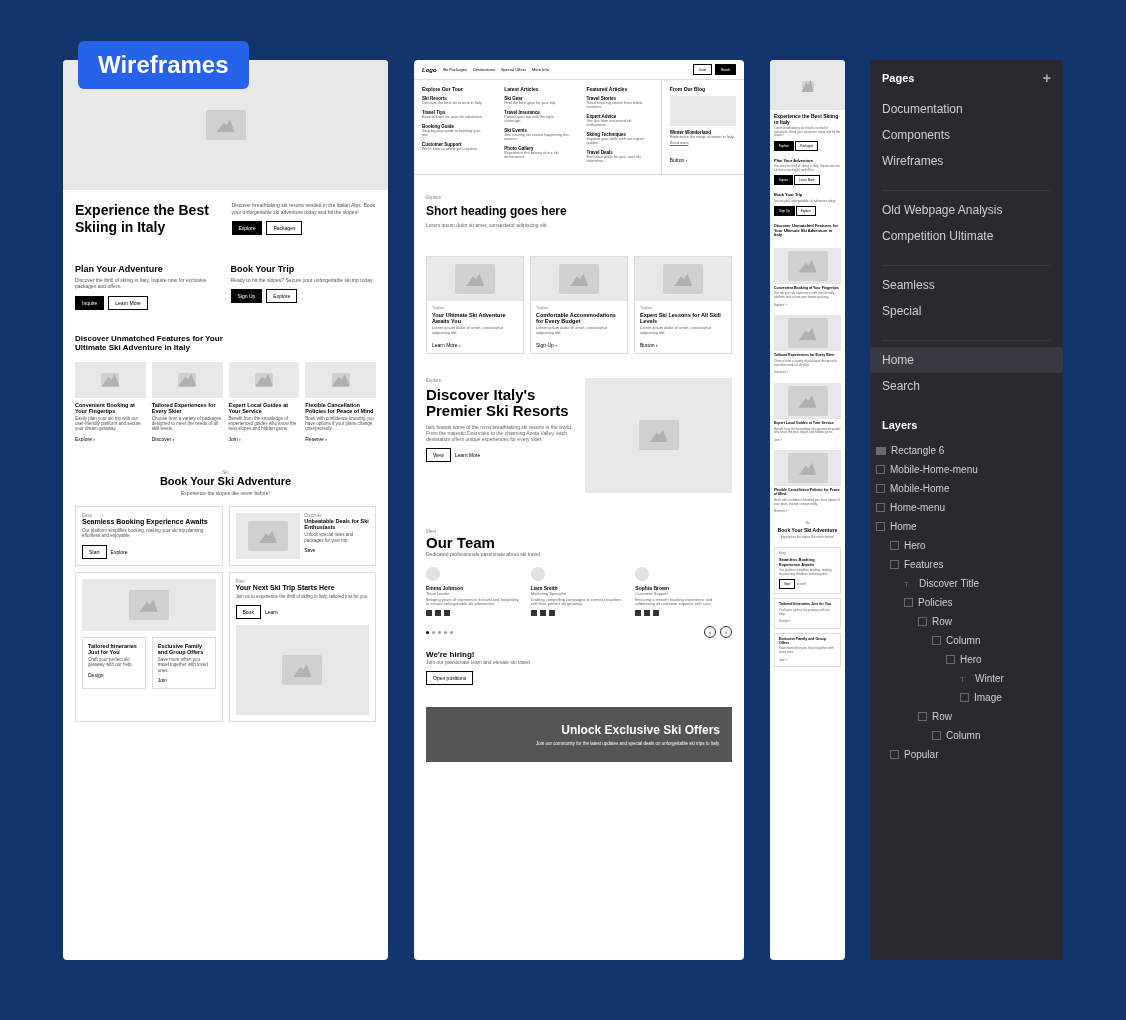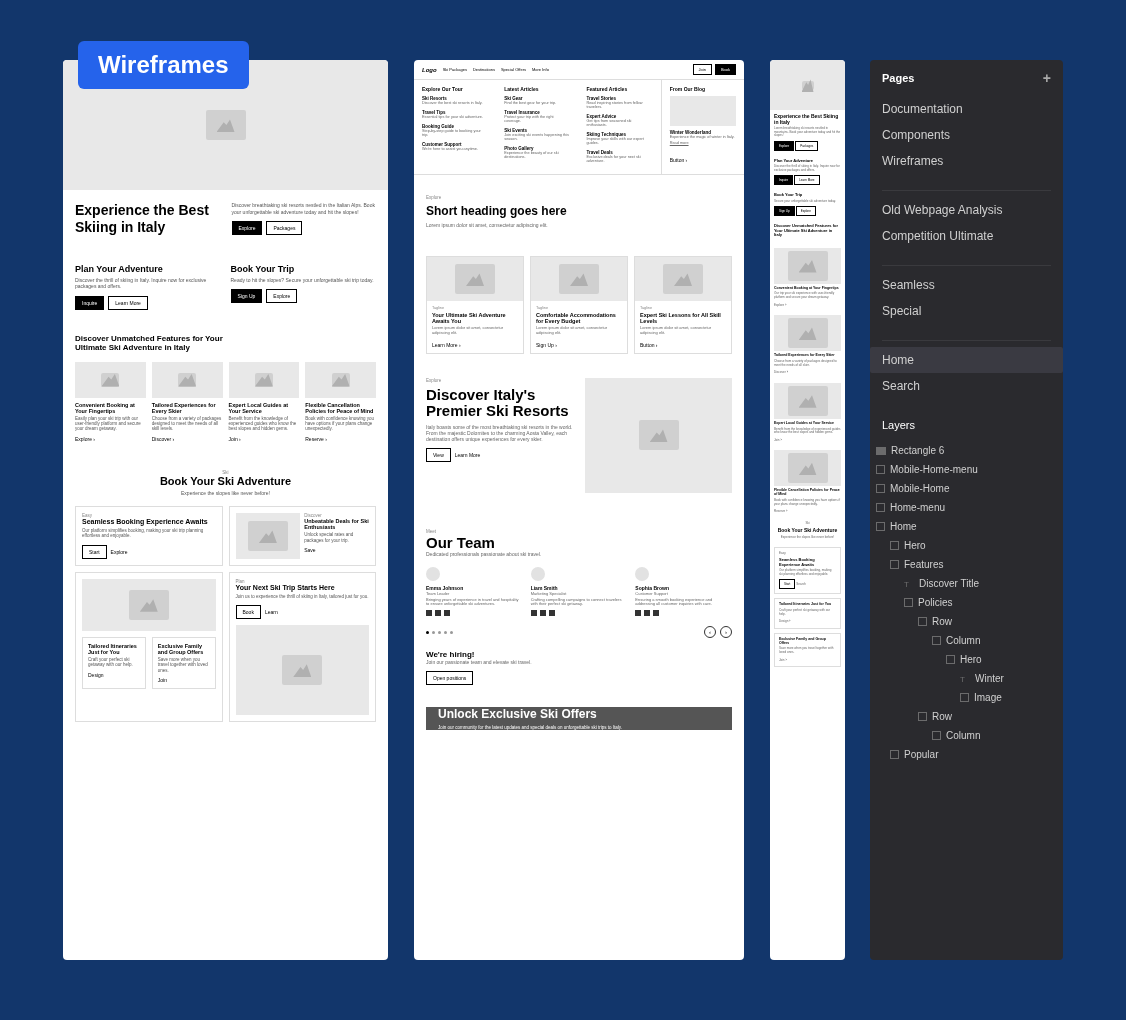--- a/index.html
+++ b/index.html
@@ -86,21 +86,21 @@
 .f2-soc{display:flex;gap:3px;margin-top:3px}
 .f2-si{width:6px;height:6px;background:#333}
 .f2-dots{display:flex;gap:3px;margin-top:10px;align-items:center;justify-content:space-between}
 .f2-dotg{display:flex;gap:3px}
 .f2-dot{width:3px;height:3px;background:#999;border-radius:50%}
 .f2-dot.a{background:#000}
 .f2-arrows{display:flex;gap:4px}
 .f2-arr{width:12px;height:12px;border:1px solid #333;border-radius:50%;display:flex;align-items:center;justify-content:center;font-size:6px}
 .f2-hire{padding:0 12px 12px}
 .f2-hh{font-size:8px;font-weight:700}
-.f2-cta{background:#555;color:#fff;text-align:left;padding:0 12px;margin:10px 12px 0}
+.f2-cta{background:#555;color:#fff;text-align:right;padding:16px 12px;margin:10px 12px 0}
 .f2-ch{font-size:12px;font-weight:600}
 .f2-cd{font-size:4.5px;margin-top:4px}
 
 
 .frame3{position:absolute;left:770px;top:60px;width:75px;height:900px;background:#fff;border-radius:4px;overflow:hidden;font-size:3.5px}
 .f3-sec{padding:4px}
 .f3-img{background:#e8e8e8;height:50px;display:flex;align-items:center;justify-content:center}
 .f3-img .ph-img{width:12px;height:9px}
 .f3-h{font-size:5px;font-weight:700;line-height:1.1;margin-bottom:2px}
 .f3-d{font-size:3px;color:#666;line-height:1.2;margin-bottom:3px}
@@ -114,21 +114,21 @@
 .p-tab{color:#888;cursor:pointer}
 .p-tab.active{color:#fff;font-weight:600}
 .p-search{margin-left:auto;width:14px;height:14px;border:1.5px solid #999;border-radius:50%;position:relative}
 .p-search::after{content:'';position:absolute;width:5px;height:1.5px;background:#999;bottom:-2px;right:-3px;transform:rotate(45deg)}
 .p-sechead{display:flex;justify-content:space-between;align-items:center;padding:10px 12px;color:#fff;font-weight:600}
 .p-plus{font-size:14px;color:#aaa;cursor:pointer}
 .p-list{padding:0 12px 10px}
 .p-item{padding:6px 0;font-size:12px;cursor:pointer}
 .p-div{height:1px;background:#3a3a3e;margin:6px 12px}
 .p-item.sel{background:#3a3a42;margin:0 -12px;padding:6px 12px;border-radius:2px}
-.p-layers{padding:10px 12px;color:#fff;font-weight:400}
+.p-layers{padding:10px 12px;color:#fff;font-weight:700}
 .p-tree{padding:0 6px;font-size:10px}
 .p-node{display:flex;align-items:center;gap:5px;padding:4px 0;cursor:pointer}
 .p-ico{width:10px;height:8px;background:#888;opacity:.7}
 .p-ico.frame{border:1px solid #888;background:none;width:9px;height:9px}
 .p-ico.text{background:none;font-size:8px;color:#888}
 .in1{padding-left:14px}.in2{padding-left:28px}.in3{padding-left:42px}.in4{padding-left:56px}.in5{padding-left:70px}.in6{padding-left:84px}
 </style>
 </head>
 <body>
 

